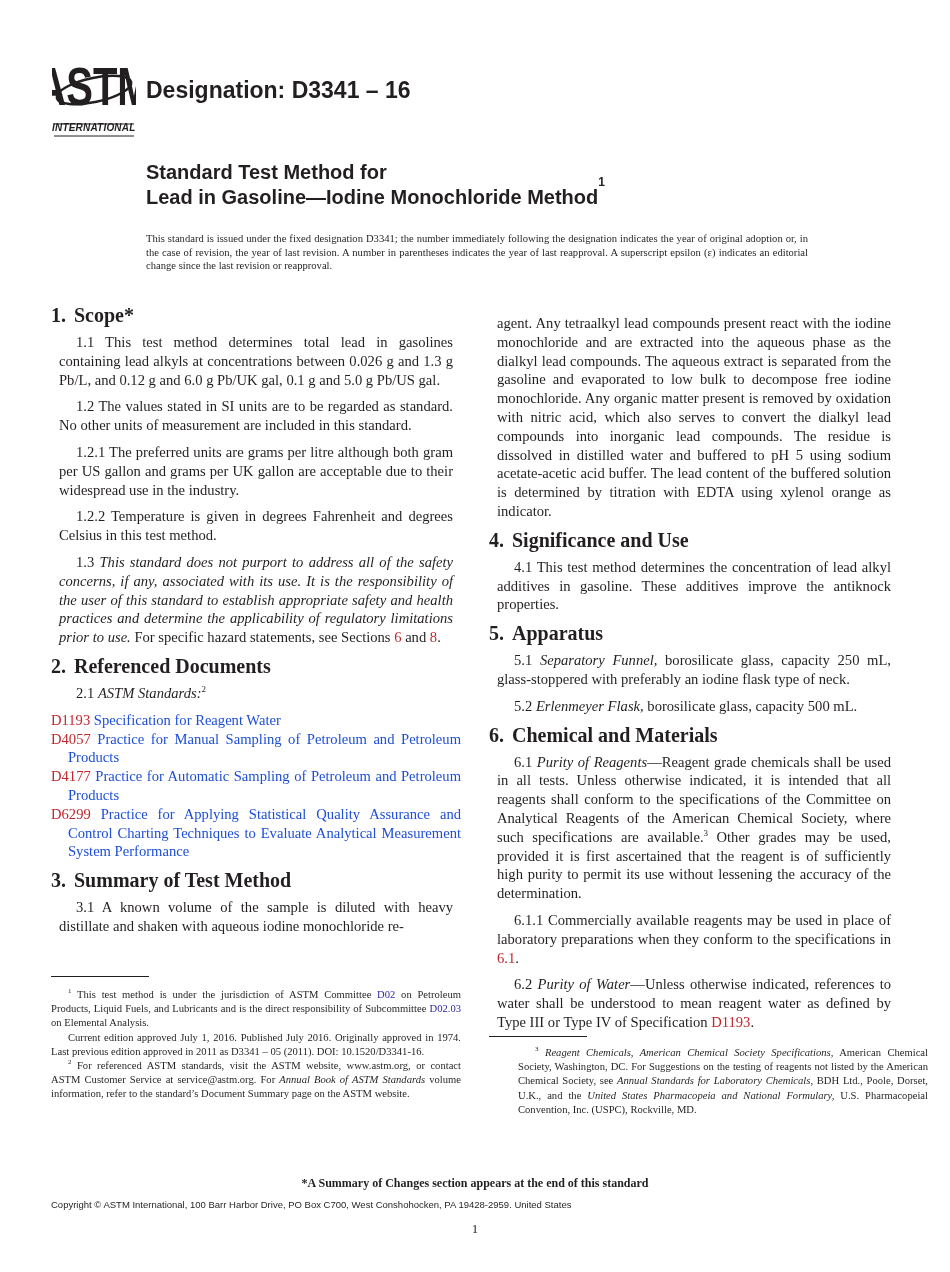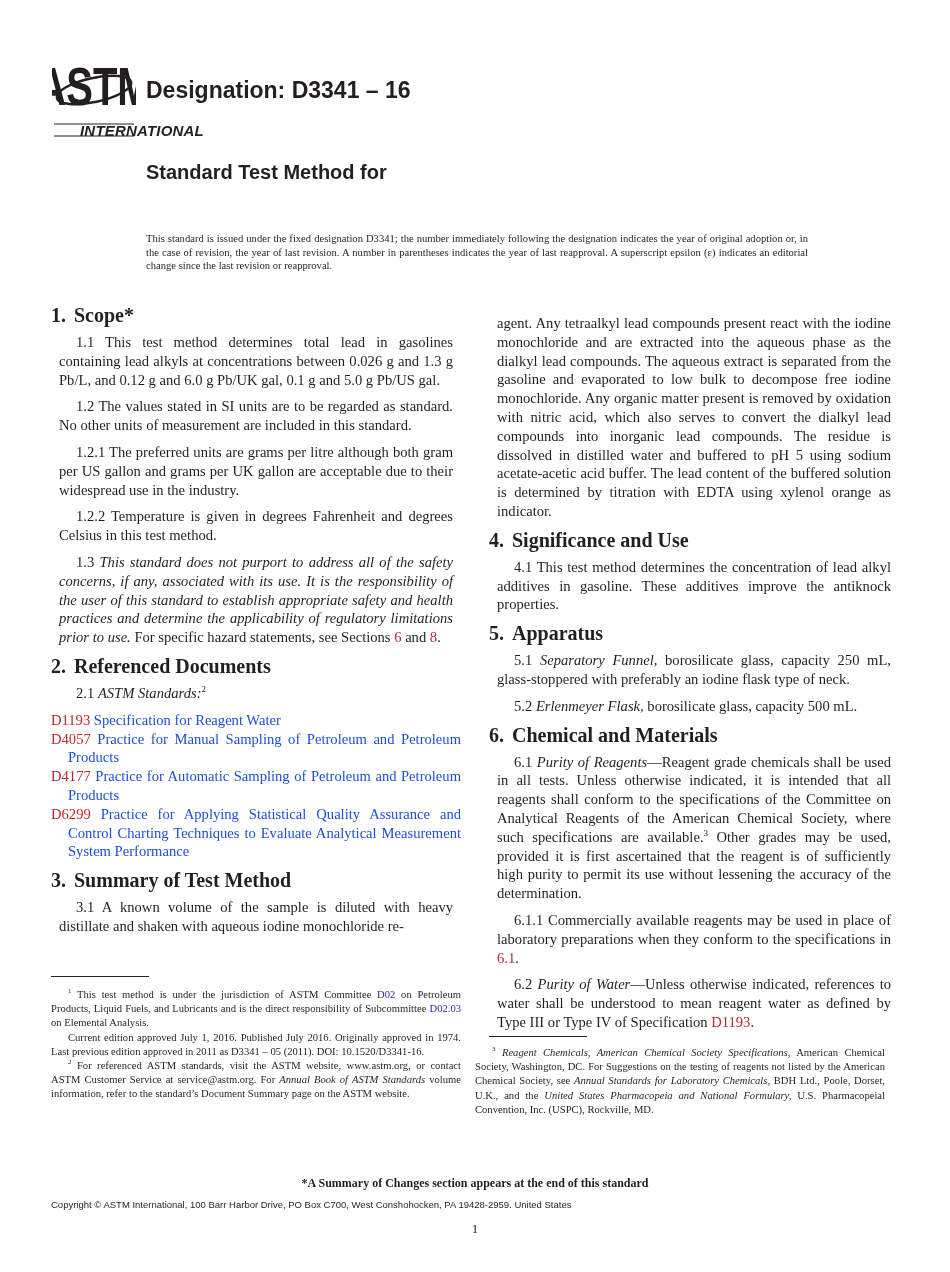--- a/index.html
+++ b/index.html
@@ -36,27 +36,28 @@
 </head>
 <body>
 
 <div class="abs logo">
   <svg width="84" height="80" viewBox="0 0 84 80">
     <ellipse cx="42" cy="32" rx="38" ry="12" fill="none" stroke="#231f20" stroke-width="2.5" transform="rotate(-12 42 32)"></ellipse>
     <text x="42" y="48" text-anchor="middle" font-family="Liberation Sans, sans-serif" font-weight="bold" font-size="40" fill="#231f20" transform="scale(1,1.35) translate(0,-13)">ASTM</text>
     <line x1="2" y1="66" x2="82" y2="66" stroke="#231f20" stroke-width="1"></line>
     <line x1="2" y1="78" x2="82" y2="78" stroke="#231f20" stroke-width="1"></line>
   </svg>
-  <div class="abs" style="left:0;top:64px;width:84px;text-align:right;font-family:'Liberation Sans',sans-serif;font-weight:bold;font-style:italic;font-size:15px;letter-spacing:0.2px;margin-left:28px;">INTERNATIONAL</div>
+  <div class="abs" style="left:0;top:64px;width:84px;text-align:left;font-family:'Liberation Sans',sans-serif;font-weight:bold;font-style:italic;font-size:10px;letter-spacing:0.2px;">INTERNATIONAL</div>
 </div>
 
 <div class="abs designation">Designation: D3341 – 16</div>
 
 <div class="abs title">
   <div>Standard Test Method for</div>
+  <div><span>Lead in Gasoline—Iodine Monochloride Method</span><sup>1</sup></div>
 </div>
 
 <div class="abs notice">This standard is issued under the fixed designation D3341; the number immediately following the designation indicates the year of original adoption or, in the case of revision, the year of last revision. A number in parentheses indicates the year of last reapproval. A superscript epsilon (ε) indicates an editorial change since the last revision or reapproval.</div>
 
 <div class="col col-left">
   <div>
     <h2 class="sec"><span class="num">1.</span><span>Scope*</span></h2>
     <p>1.1 This test method determines total lead in gasolines containing lead alkyls at concentrations between 0.026 g and 1.3 g Pb/L, and 0.12 g and 6.0 g Pb/UK gal, 0.1 g and 5.0 g Pb/US gal.</p>
     <p class="gap">1.2 The values stated in SI units are to be regarded as standard. No other units of measurement are included in this standard.</p>
     <p>1.2.1 The preferred units are grams per litre although both gram per US gallon and grams per UK gallon are acceptable due to their widespread use in the industry.</p>
@@ -104,19 +105,19 @@
   <div class="sec-block">
     <h2 class="sec"><span class="num">6.</span><span>Chemical and Materials</span></h2>
     <p><span>6.1 </span><i>Purity of Reagents</i><span>—Reagent grade chemicals shall be used in all tests. Unless otherwise indicated, it is intended that all reagents shall conform to the specifications of the Committee on Analytical Reagents of the American Chemical Society, where such specifications are available.</span><sup>3</sup><span> Other grades may be used, provided it is first ascertained that the reagent is of sufficiently high purity to permit its use without lessening the accuracy of the determination.</span></p>
     <p><span>6.1.1 Commercially available reagents may be used in place of laboratory preparations when they conform to the specifications in </span><span class="red">6.1</span><span>.</span></p>
     <p class="gap"><span>6.2 </span><i>Purity of Water</i><span>—Unless otherwise indicated, references to water shall be understood to mean reagent water as defined by Type III or Type IV of Specification </span><span class="red">D1193</span><span>.</span></p>
   </div>
 </div>
 
 <div class="fn-rule" style="left:489px;top:1036px;"></div>
 
-<div class="footnotes" style="left:475px;top:1046px;width:410px;font-family:Liberation Serif, serif;">
+<div class="footnotes" style="left:518px;top:1046px;width:410px;font-family:Liberation Serif, serif;">
   <p><sup>3</sup><i> Reagent Chemicals, American Chemical Society Specifications</i><span>, American Chemical Society, Washington, DC. For Suggestions on the testing of reagents not listed by the American Chemical Society, see </span><i>Annual Standards for Laboratory Chemicals,</i><span> BDH Ltd., Poole, Dorset, U.K., and the </span><i>United States Pharmacopeia and National Formulary,</i><span> U.S. Pharmacopeial Convention, Inc. (USPC), Rockville, MD.</span></p>
 </div>
 
 <div class="abs summary">*A Summary of Changes section appears at the end of this standard</div>
 <div class="abs copyright">Copyright © ASTM International, 100 Barr Harbor Drive, PO Box C700, West Conshohocken, PA 19428-2959. United States</div>
 <div class="abs pagenum">1</div>
 
 </body></html>

